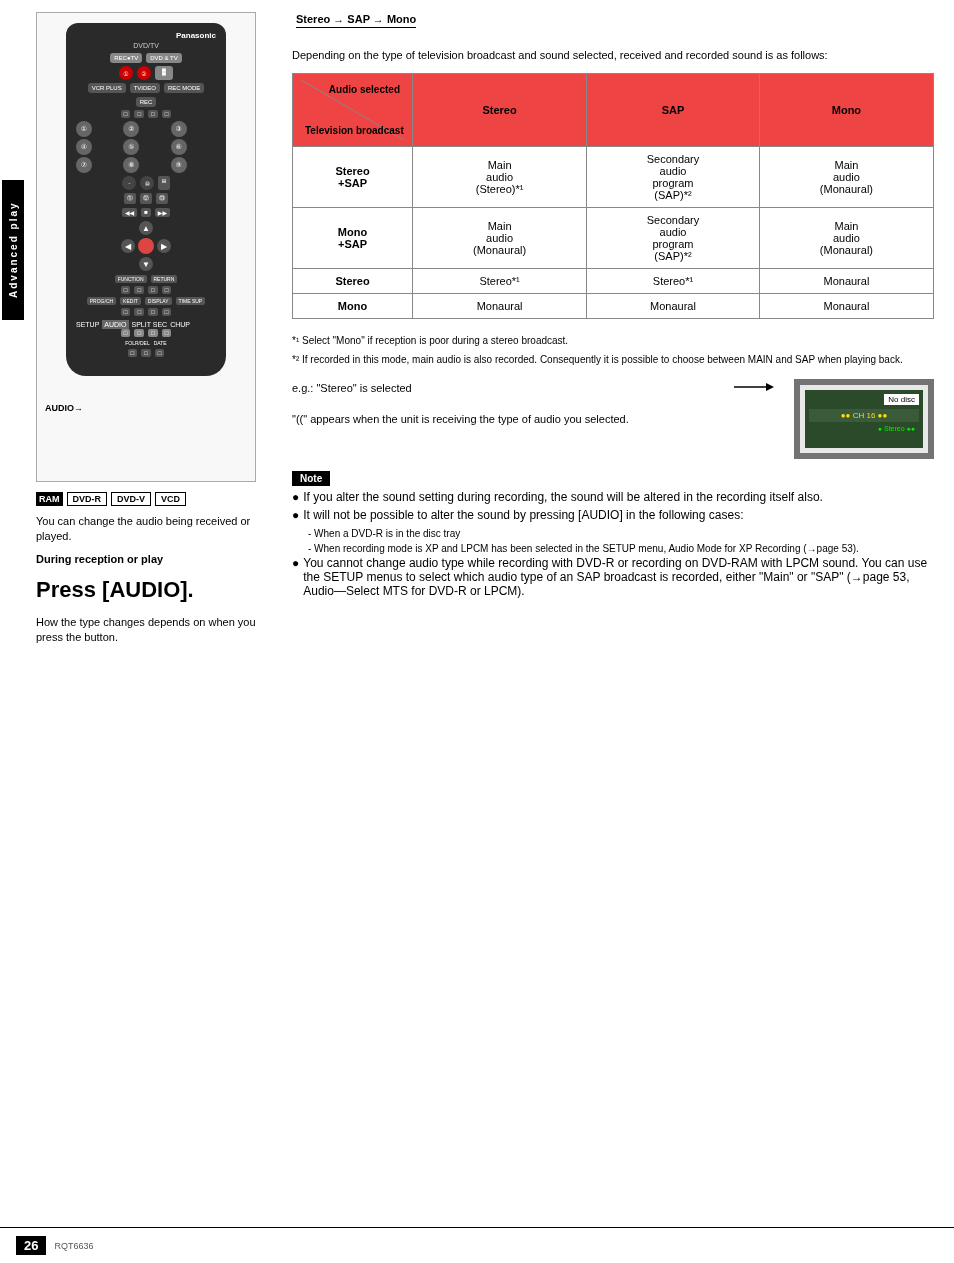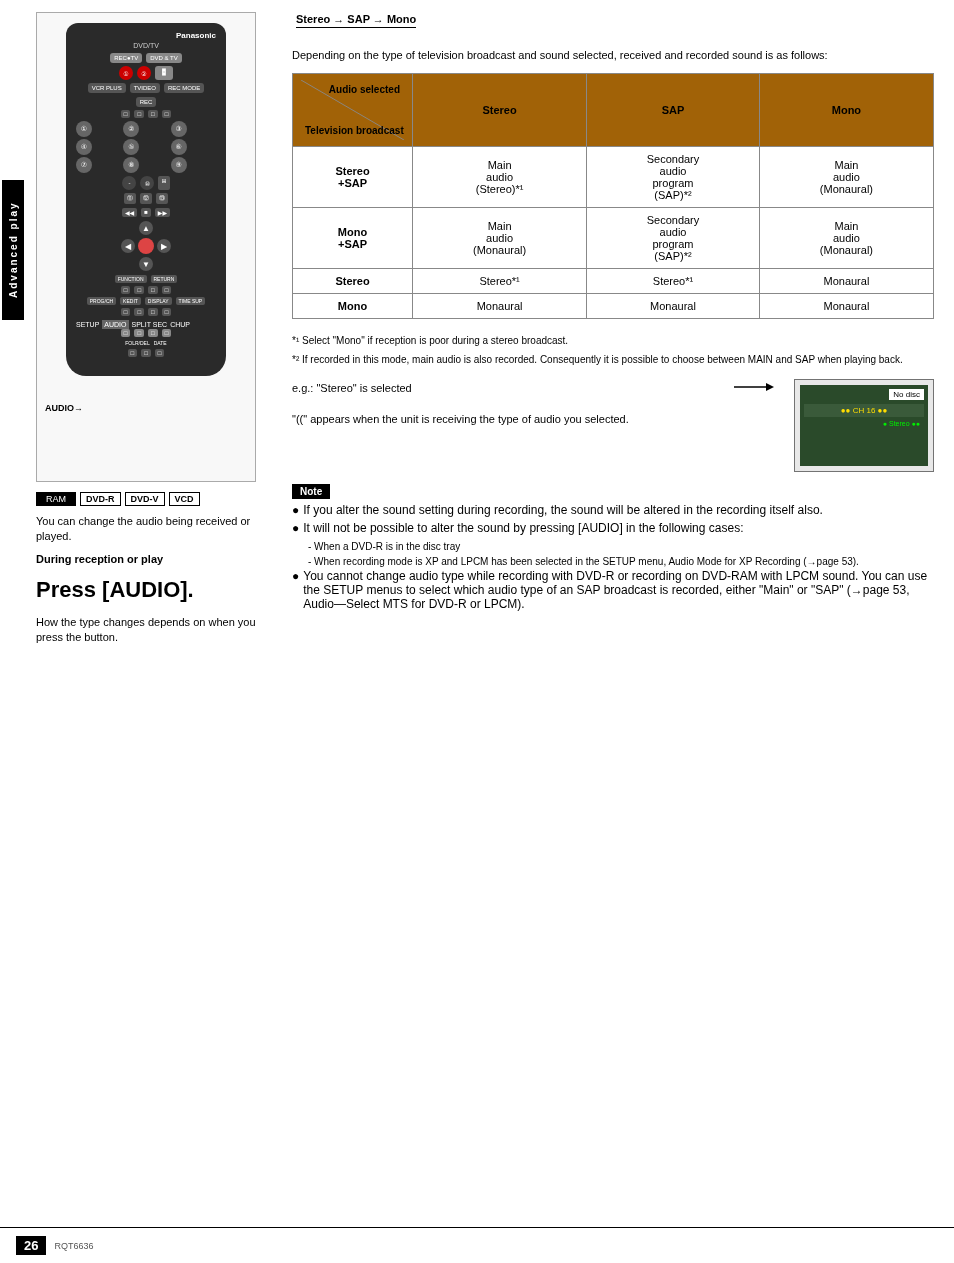--- a/index.html
+++ b/index.html
@@ -158,23 +158,23 @@
     .badge {
       border: 1px solid #000;
       padding: 1px 5px;
       font-size: 9px;
       font-weight: bold;
     }
     .badge-filled {
       background: #000;
       color: #fff;
       border: 1px solid #000;
-      padding: 1px 9px;
+      padding: 1px 2px;
       font-size: 9px;
-      font-weight: normal;
+      font-weight: bold;
     }
 
     
     .left-text {
       font-size: 11px;
       margin-bottom: 8px;
       line-height: 1.4;
     }
     .during-label {
       font-size: 11px;
@@ -231,21 +231,21 @@
       margin-bottom: 14px;
       font-size: 11px;
     }
     .audio-table td, .audio-table th {
       border: 1px solid #888;
       padding: 6px 8px;
       text-align: center;
       vertical-align: middle;
     }
     .audio-table .header-cell {
-      background: #a16207;
+      background: #ef4444;
       font-weight: bold;
       font-size: 11px;
     }
     .audio-table .row-header {
       font-weight: bold;
       text-align: center;
     }
     .audio-table .diagonal-cell {
       position: relative;
       height: 60px;
@@ -293,22 +293,22 @@
       margin-bottom: 12px;
       gap: 16px;
     }
     .screen-text-col {
       font-size: 11px;
       line-height: 1.7;
       flex: 1;
     }
     .screen-display {
       width: 140px;
-      height: 93px;
-      border: 1px solid #737373;
+      height: 80px;
+      border: 6px solid #737373;
       background: #e8e8e8;
       position: relative;
       flex-shrink: 0;
     }
     .screen-inner {
       position: absolute;
       top: 5px;
       right: 5px;
       left: 5px;
       bottom: 5px;

